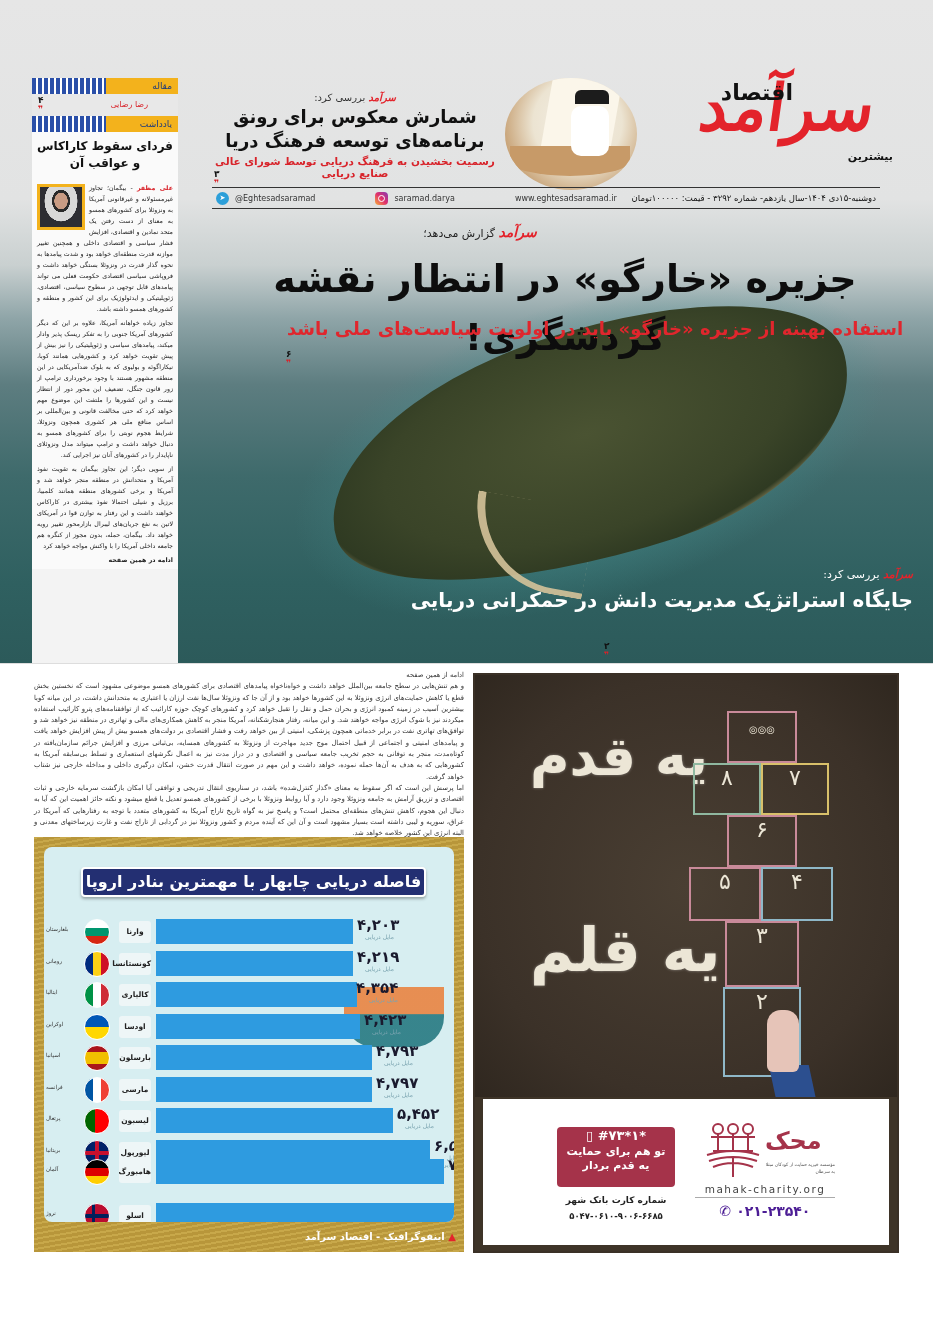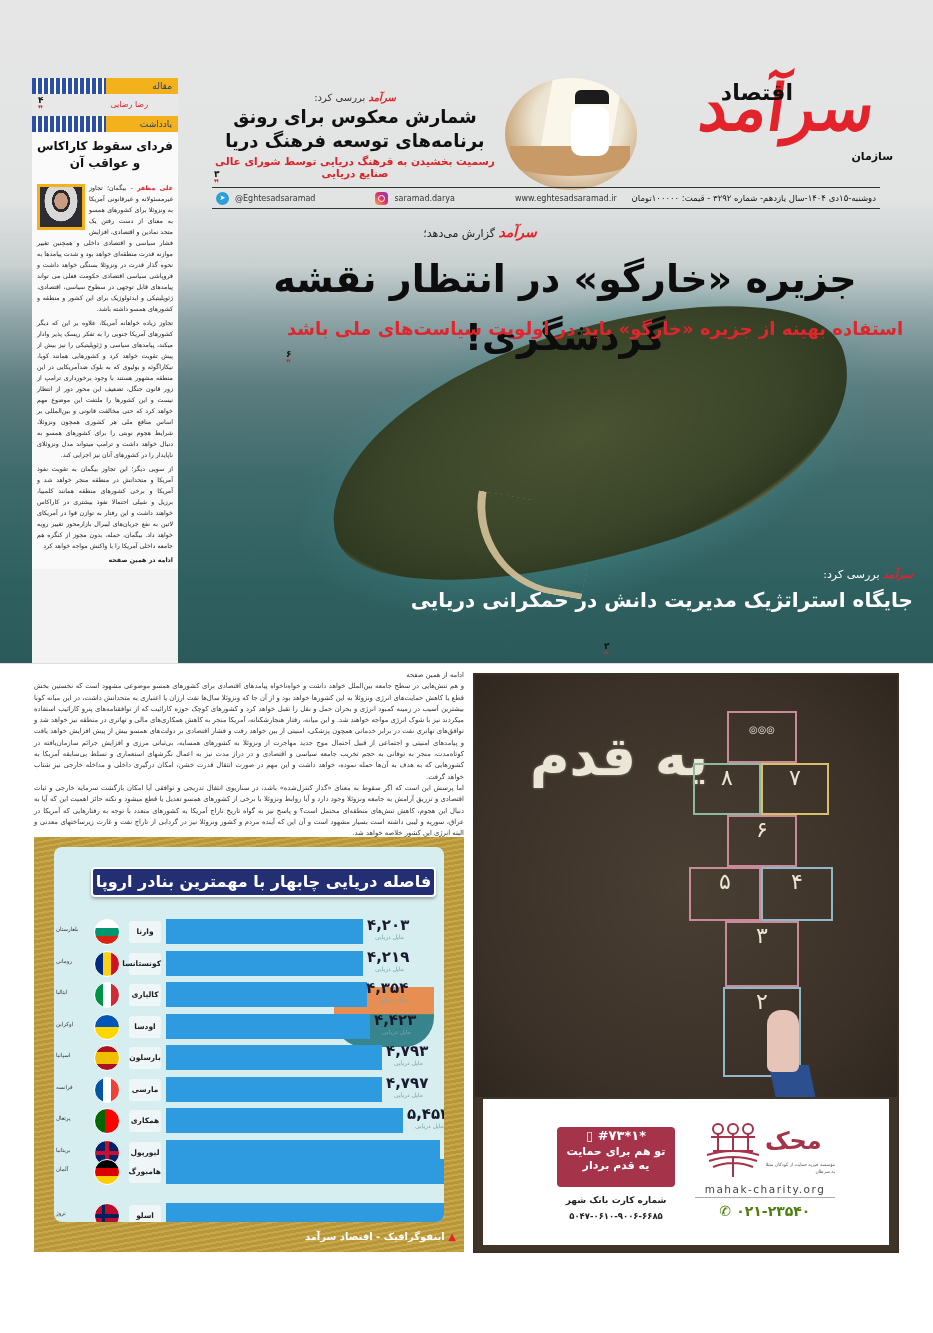--- a/index.html
+++ b/index.html
@@ -91,21 +91,21 @@
   .sb-photo { float: left; width: 48px; height: 46px; margin: 2px 4px 2px 0; border: 3px solid #f3b21c; background: radial-gradient(ellipse at 50% 35%, #c99c84 0 22%, #2a2a2a 23% 30%, #d8d8d8 31% 55%, #2d2d33 56%); }
   .sb-body .author { color: #d8232a; font-weight: bold; }
   .sb-body .cont { font-weight: bold; display: block; margin-top: 2px; }
   .sidebar .para { margin-bottom: 3px; }
 
   
   .continuation { position: absolute; left: 34px; top: 670px; width: 430px; font-size: 6.8px; line-height: 11.3px; color: #333; text-align: justify; direction: rtl; }
   .continuation .cont-label { display: block; }
 
   
-  .infographic { position: absolute; left: 34px; top: 837px; width: 430px; height: 415px; background: repeating-linear-gradient(170deg, #c8a84a 0 2px, #b8963a 2px 5px); padding: 10px 20px 0; }
+  .infographic { position: absolute; left: 34px; top: 837px; width: 430px; height: 415px; background: repeating-linear-gradient(170deg, #c8a84a 0 2px, #b8963a 2px 5px); padding: 10px 10px 0; }
   .info-panel { position: relative; background: #d7eef1; height: 375px; border-radius: 8px; overflow: hidden; }
   .info-title { position: absolute; left: 37px; top: 20px; width: 345px; height: 30px; background: #232f72; border: 2px solid #fff; border-radius: 4px; color: #fff; font-size: 16px; font-weight: bold; text-align: center; line-height: 26px; box-shadow: 0 2px 3px rgba(0,0,0,.3); }
   .info-rows { position: absolute; left: 0; top: 70px; width: 100%; }
   .info-row { position: absolute; right: 0; height: 28px; width: 100%; }
   .info-row .country { position: absolute; right: 350px; width: 50px; top: 9px; font-size: 5.5px; color: #333; text-align: left; direction: rtl; }
   .info-row .flag { position: absolute; left: 40px; top: 2px; width: 26px; height: 26px; border-radius: 50%; overflow: hidden; border: 1px solid #fff; }
   .info-row .city { position: absolute; left: 75px; top: 4px; width: 32px; height: 22px; background: #eef6f7; border-radius: 3px; font-size: 7.5px; font-weight: bold; color: #222; text-align: center; line-height: 22px; }
   .info-row .bar { position: absolute; left: 112px; top: 2px; height: 25px; background: #2e9be0; }
   .info-row .val { position: absolute; top: 0; font-size: 15px; font-weight: bold; color: #1a1a2e; line-height: 16px; }
   .info-row .unit { position: absolute; top: 16px; font-size: 6px; color: #7ba4b0; }
@@ -126,36 +126,36 @@
   .ad-bottom { position: absolute; left: 8px; top: 424px; width: 406px; height: 146px; background: #ffffff; }
   .ad-code-box { position: absolute; left: 74px; top: 28px; width: 118px; height: 60px; background: #a5334a; border-radius: 4px; color: #fff; text-align: center; }
   .ad-code-box .code { font-size: 13px; font-weight: bold; line-height: 18px; direction: ltr; }
   .ad-code-box .line { font-size: 11px; font-weight: bold; line-height: 14px; }
   .ad-card-label { position: absolute; left: 74px; top: 96px; width: 118px; text-align: center; font-size: 9px; font-weight: bold; color: #222; }
   .ad-card-number { position: absolute; left: 74px; top: 112px; width: 118px; text-align: center; font-size: 8.5px; font-weight: bold; color: #222; direction: ltr; }
   .mahak-logo { position: absolute; left: 220px; top: 22px; width: 60px; height: 58px; }
   .mahak-name { position: absolute; left: 282px; top: 28px; font-size: 24px; font-weight: bold; color: #a5334a; }
   .mahak-desc { position: absolute; left: 282px; top: 62px; width: 70px; font-size: 4.5px; color: #555; line-height: 7px; }
   .mahak-url { position: absolute; left: 212px; top: 84px; width: 140px; font-size: 10.5px; color: #444; letter-spacing: 1.5px; direction: ltr; text-align: center; border-bottom: 1px solid #aaa; padding-bottom: 2px; }
-  .mahak-phone { position: absolute; left: 212px; top: 104px; width: 140px; font-size: 14px; font-weight: bold; color: #4d7c0f; direction: ltr; text-align: center; }
+  .mahak-phone { position: absolute; left: 212px; top: 104px; width: 140px; font-size: 14px; font-weight: bold; color: #4c1d95; direction: ltr; text-align: center; }
 
   .divider-line { position: absolute; left: 0; top: 663px; width: 933px; height: 1px; background: #ddd; }
 </style>
 </head>
 <body>
 
 <div class="cover">
   <div class="reef"></div>
   <div class="island"></div>
   <div class="island-tail"></div>
 
   <div class="masthead-logo">
     <span class="logo-word">سرآمد</span>
     <span class="logo-small">اقتصاد</span>
-    <span class="logo-roznameh">سازمان</span>
+    <span class="logo-roznameh">بیشترین</span>
   </div>
 
   <div class="boy-photo">
     <div class="sail"></div>
     <div class="boat"></div>
     <div class="body"></div>
     <div class="hat"></div>
   </div>
 
   <div class="teaser">
@@ -294,21 +294,21 @@
           <span class="country" style="right: auto; left: 2px; width: 36px;">فرانسه</span>
           <span class="flag" style="background:linear-gradient(90deg, #0055a4 0 33%, #fff 33% 66%, #ef4135 66%)"></span>
           <span class="city">مارسی</span>
           <span class="bar" style="width:216px"></span>
           <span class="val" style="left:332px">۴,۷۹۷</span>
           <span class="unit" style="left:340px">مایل دریایی</span>
         </div>
         <div class="info-row" style="top: 189px;">
           <span class="country" style="right: auto; left: 2px; width: 36px;">پرتغال</span>
           <span class="flag" style="background:linear-gradient(90deg, #006600 0 40%, #ff0000 40%)"></span>
-          <span class="city">همکاری</span>
+          <span class="city">لیسبون</span>
           <span class="bar" style="width:237px"></span>
           <span class="val" style="left:353px">۵,۴۵۲</span>
           <span class="unit" style="left:361px">مایل دریایی</span>
         </div>
         <div class="info-row" style="top: 220.5px;">
           <span class="country" style="right: auto; left: 2px; width: 36px;">بریتانیا</span>
           <span class="flag" style="background:linear-gradient(90deg, transparent 42%, #c8102e 42% 58%, transparent 58%), linear-gradient(transparent 42%, #c8102e 42% 58%, transparent 58%), #012169"></span>
           <span class="city">لیورپول</span>
           <span class="bar" style="width:274px"></span>
           <span class="val" style="left:390px">۶,۵۸۲</span>
@@ -331,20 +331,21 @@
   </div>
   <div class="info-footer">
     <span class="tri">▲</span>
     <span>اینفوگرافیک - اقتصاد سرآمد</span>
   </div>
 </div>
 
 <div class="ad">
   <div class="ad-photo">
     <div class="chalk-text chalk-1">یه قدم</div>
+    <div class="chalk-text chalk-3">یه قلم</div>
 
     <div class="hop-box" style="left:252px; top:36px; width:70px; height:52px; border-color:#c98a9a;">
       <span style="font-size:10px;">◎◎◎</span>
     </div>
     <div class="hop-box" style="left:218px; top:88px; width:68px; height:52px; border-color:#8fb8a0;"><span>۸</span></div>
     <div class="hop-box" style="left:286px; top:88px; width:68px; height:52px; border-color:#d8c06a;"><span>۷</span></div>
     <div class="hop-box" style="left:252px; top:140px; width:70px; height:52px; border-color:#c98a9a;"><span>۶</span></div>
     <div class="hop-box" style="left:214px; top:192px; width:72px; height:54px; border-color:#c98a9a;"><span>۵</span></div>
     <div class="hop-box" style="left:286px; top:192px; width:72px; height:54px; border-color:#8fb8c8;"><span>۴</span></div>
     <div class="hop-box" style="left:250px; top:246px; width:74px; height:66px; border-color:#c98a9a;"><span>۳</span></div>

